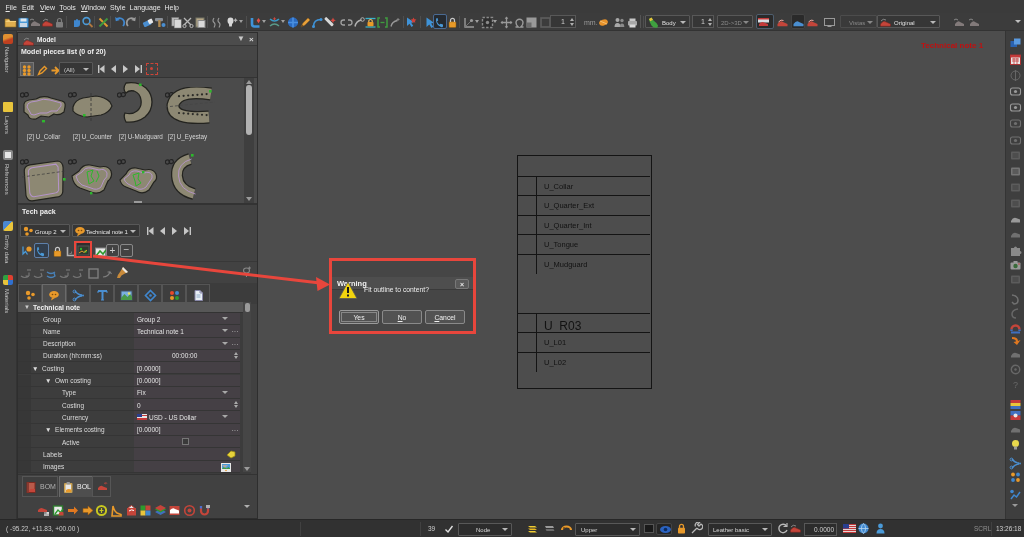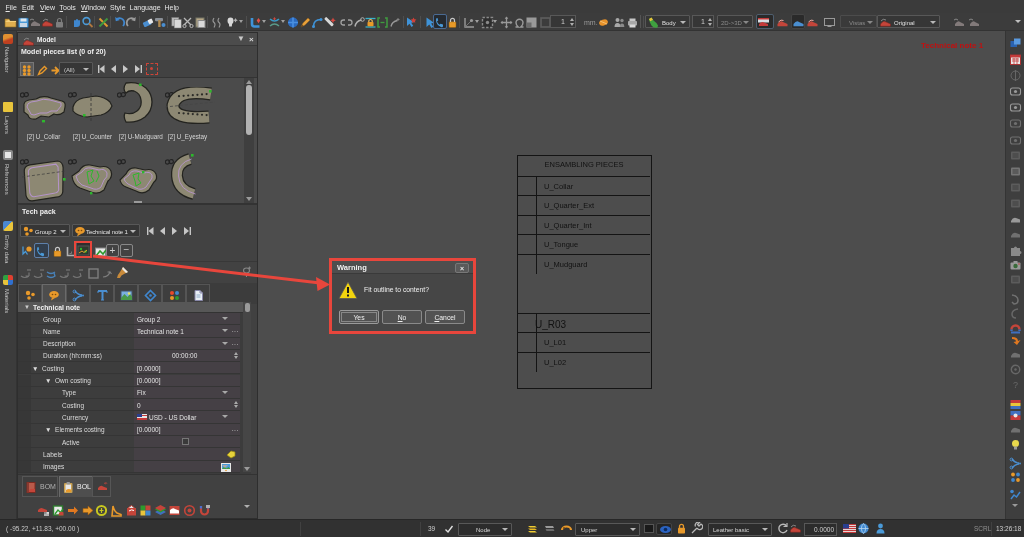--- a/index.html
+++ b/index.html
@@ -798,21 +798,20 @@
           <path d="M3 2 v5 a3.5 3.5 0 0 0 7 0 V2" fill="none" stroke="#c4453a" stroke-width="2.2"></path>
           <path d="M3 2 v2.5 M10 2 v2.5" stroke="#4a6fd0" stroke-width="2.2"></path>
           <rect x="8" y="1" width="4" height="3" fill="#b0b0b0"></rect>
         </svg></div>
       <div class="a" style="left:226px;top:8px;width:0;height:0;border-left:3px solid transparent;border-right:3px solid transparent;border-top:3.5px solid #b0b0b0"></div>
     </div>
   </div>
 <div id="canvas">
     <div class="a" style="left:663px;top:10px;color:#c01010;font-size:8px;font-weight:bold">Technical note 1</div>
     <div class="a" style="left:259px;top:124px;width:135px;height:234px;border:1.8px solid #141414">
-      <div class="a" style="left:0;top:0;width:132px;height:18px;color:#121212;font-size:7.5px;text-align:center;line-height:18px">ENSAMBLING PIECES</div>
       <div class="a" style="left:0;top:39.2px;width:132px;height:19.6px;border-top:1.8px solid #141414">
         <div class="a" style="left:0;top:0;bottom:0;width:19px;border-right:1.8px solid #141414"></div>
         <span class="a" style="left:26px;top:5px;color:#121212;font-size:7.5px">U_Quarter_Ext</span>
       </div>
       <div class="a" style="left:0;top:19.6px;width:132px;height:19.6px;border-top:1.8px solid #141414">
         <div class="a" style="left:0;top:0;bottom:0;width:19px;border-right:1.8px solid #141414"></div>
         <span class="a" style="left:26px;top:5px;color:#121212;font-size:7.5px">U_Collar</span>
       </div>
       <div class="a" style="left:0;top:78.4px;width:132px;height:19.6px;border-top:1.8px solid #141414">
         <div class="a" style="left:0;top:0;bottom:0;width:19px;border-right:1.8px solid #141414"></div>
@@ -821,33 +820,33 @@
       <div class="a" style="left:0;top:58.8px;width:132px;height:19.6px;border-top:1.8px solid #141414">
         <div class="a" style="left:0;top:0;bottom:0;width:19px;border-right:1.8px solid #141414"></div>
         <span class="a" style="left:26px;top:5px;color:#121212;font-size:7.5px">U_Quarter_Int</span>
       </div>
       <div class="a" style="left:0;top:98.0px;width:132px;height:19.6px;border-top:1.8px solid #141414">
         <div class="a" style="left:0;top:0;bottom:0;width:19px;border-right:1.8px solid #141414"></div>
         <span class="a" style="left:26px;top:5px;color:#121212;font-size:7.5px">U_Mudguard</span>
       </div>
       <div class="a" style="left:0;top:156.8px;width:132px;height:19.6px;border-top:1.8px solid #141414">
         <div class="a" style="left:0;top:0;bottom:0;width:19px;border-right:1.8px solid #141414"></div>
-        <span class="a" style="left:17px;top:5px;color:#121212;font-size:10px">U_R03</span>
+        <span class="a" style="left:26px;top:5px;color:#121212;font-size:12px">U_R03</span>
       </div>
       <div class="a" style="left:0;top:176.4px;width:132px;height:19.6px;border-top:1.8px solid #141414">
         <div class="a" style="left:0;top:0;bottom:0;width:19px;border-right:1.8px solid #141414"></div>
         <span class="a" style="left:26px;top:5px;color:#121212;font-size:7.5px">U_L01</span>
       </div>
       <div class="a" style="left:0;top:196.0px;width:132px;height:19.6px;border-top:1.8px solid #141414">
         <div class="a" style="left:0;top:0;bottom:0;width:19px;border-right:1.8px solid #141414"></div>
         <span class="a" style="left:26px;top:5px;color:#121212;font-size:7.5px">U_L02</span>
       </div>
     </div>
     <div class="a" style="left:71px;top:227px;width:147px;height:76px;border:3px solid #e8463c;background:#464646">
-      <div class="a" style="left:0;top:0;width:141px;height:13px;background:#4e4e4e;border-bottom:1px solid #3a3a3a">
+      <div class="a" style="left:0;top:16px;width:141px;height:13px;background:#4e4e4e;border-bottom:1px solid #3a3a3a">
         <span class="a" style="left:5px;top:2px;color:#f0f0f0;font-size:7.5px;font-weight:bold">Warning</span>
         <div class="a" style="left:123px;top:1.5px;width:14px;height:10px;background:#5a5a5a;border:1px solid #787878;border-radius:2px;color:#e8e8e8;font-size:7px;text-align:center;line-height:9px;font-weight:bold">×</div>
       </div>
       <svg class="a" style="left:6px;top:20px" width="20" height="19" viewBox="0 0 20 19">
         <path d="M10 1 L19 17.5 L1 17.5 Z" fill="#f2d40e" stroke="#555" stroke-width="0.8"></path>
         <rect x="9" y="6" width="2" height="6" fill="#1a1a1a"></rect>
         <rect x="9" y="13.5" width="2" height="2" fill="#1a1a1a"></rect>
       </svg>
       <span class="a" style="left:32px;top:25px;color:#efefef;font-size:6.8px">Fit outline to content?</span>
       <div class="tbtn" style="left:7px;top:49px;border-color:#9a9a9a"><u>Y</u>es<div class="a" style="left:1px;top:1px;right:1px;bottom:1px;border:1px solid #888"></div></div>

